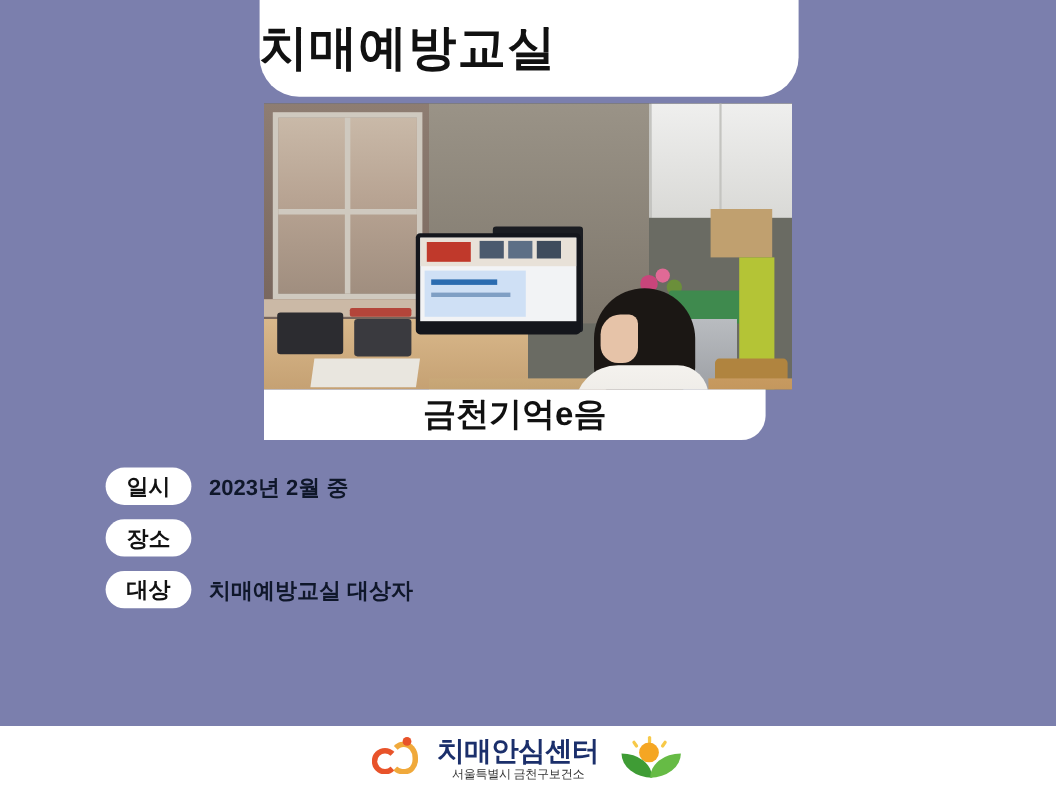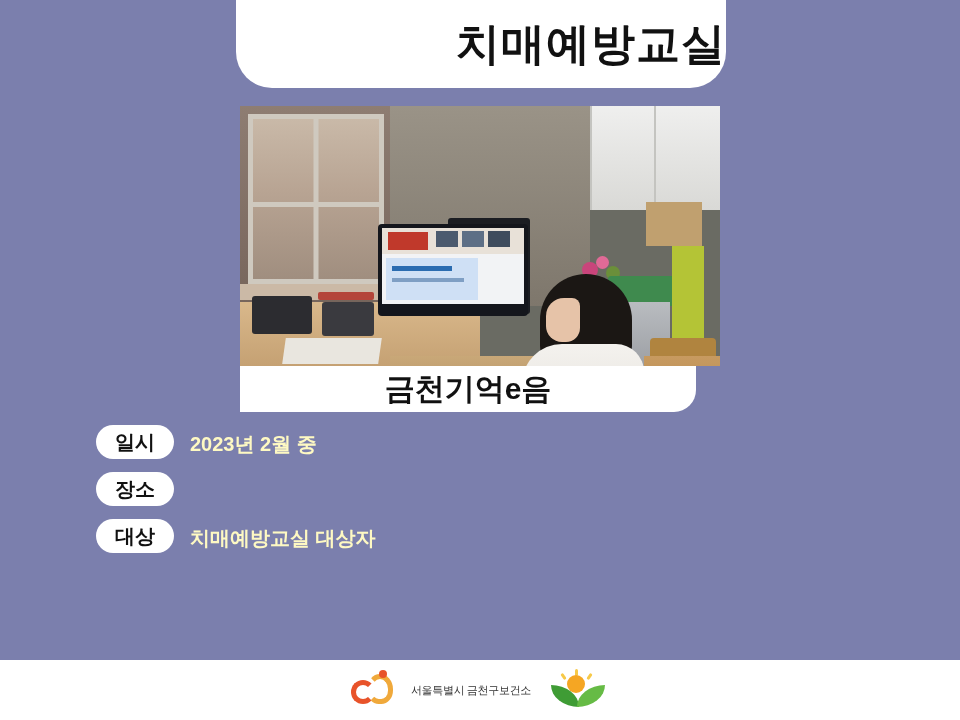--- a/index.html
+++ b/index.html
@@ -24,34 +24,34 @@
     position: absolute;
     left: 236px;
     top: 0;
     width: 490px;
     height: 88px;
     background: #ffffff;
     border-bottom-left-radius: 36px;
     border-bottom-right-radius: 36px;
     display: flex;
     align-items: center;
-    justify-content: flex-end;
+    justify-content: flex-start;
   }
   .title-text {
     font-size: 44px;
     font-weight: bold;
     color: #111111;
     letter-spacing: 1px;
     line-height: 1;
   }
   
   .photo-block {
     position: absolute;
     left: 240px;
-    top: 106px;
+    top: 94px;
     width: 480px;
     height: 356px;
     border-radius: 12px;
   }
   .photo {
     position: absolute;
     left: 0;
     top: 0;
     width: 480px;
     height: 260px;
@@ -236,21 +236,21 @@
     align-items: center;
     justify-content: center;
     font-size: 20px;
     font-weight: bold;
     color: #111111;
   }
   .info-value {
     margin-left: 16px;
     font-size: 20px;
     font-weight: bold;
-    color: #fef9c3;
+    color: #0f172a;
     line-height: 1.3;
     padding-top: 4px;
     max-width: 700px;
   }
   
   .footer {
     position: absolute;
     left: 0;
     top: 660px;
     width: 960px;
@@ -400,20 +400,21 @@
   </div>
 
   <div class="footer">
     <div class="footer-inner">
       <div class="logo-mark">
         <div class="lm-a"></div>
         <div class="lm-b"></div>
         <div class="lm-dot"></div>
       </div>
       <div class="logo-text">
+        <div class="logo-title">치매안심센터</div>
         <div class="logo-sub">서울특별시 금천구보건소</div>
       </div>
       <div class="sun-logo">
         <div class="sun-ray" style="left:26px; top:0; width:3px; height:7px;"></div>
         <div class="sun-ray" style="left:13px; top:4px; width:3px; height:7px; transform:rotate(-35deg);"></div>
         <div class="sun-ray" style="left:39px; top:4px; width:3px; height:7px; transform:rotate(35deg);"></div>
         <div class="sun-core"></div>
         <div class="sun-leaf-l"></div>
         <div class="sun-leaf-r"></div>
       </div>

